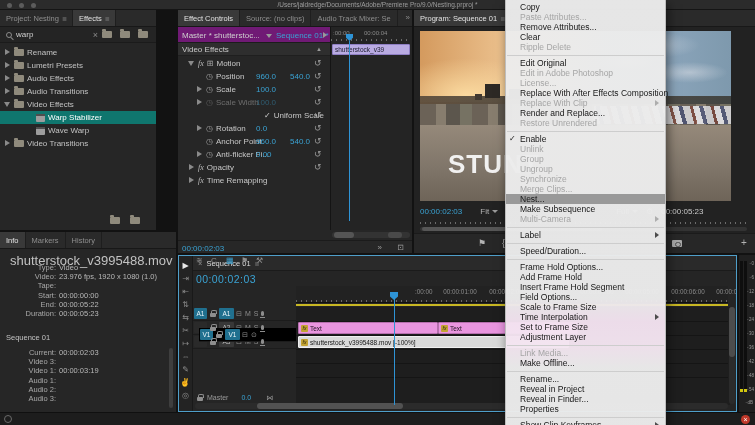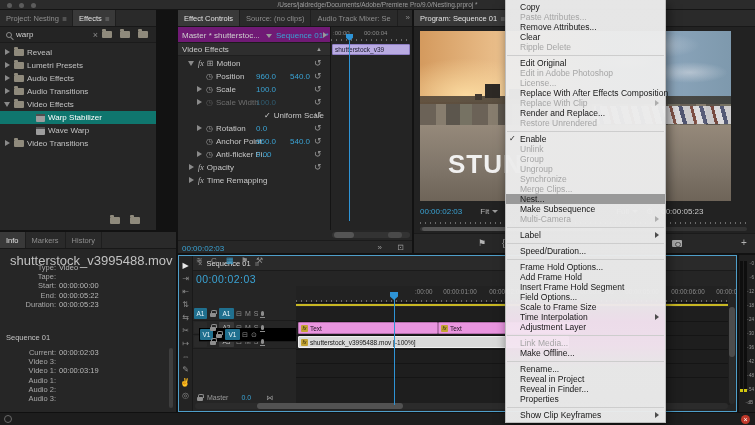--- a/index.html
+++ b/index.html
@@ -172,21 +172,21 @@
     <span class="binico"></span>
     <span class="binico"></span>
     <span class="binico"></span>
   </div>
   <div class="tree">
 
       <div class="titem closed ind0">
         <span class="twirl"></span>
         <span class="folder"></span>
 
-        <span class="tlabel">Reveal</span>
+        <span class="tlabel">Rename</span>
       </div>
 
       <div class="titem closed ind0">
         <span class="twirl"></span>
         <span class="folder"></span>
 
         <span class="tlabel">Lumetri Presets</span>
       </div>
 
       <div class="titem closed ind0">
@@ -248,20 +248,24 @@
       <div class="tab">
         <span>History</span>
       </div>
     </div>
   <div style="position:absolute;left:10px;top:21px;font-size:13px;color:#c2c2c2">shutterstock_v3995488.mov</div>
   <div style="position:absolute;left:0;top:31px;right:4px">
 
   <div class="iline">
         <span class="ilabel">Type:</span>
         <span class="ival">Video</span>
+      </div>
+      <div class="iline">
+        <span class="ilabel">Video:</span>
+        <span class="ival">23.976 fps, 1920 x 1080 (1.0)</span>
       </div>
       <div class="iline">
         <span class="ilabel"></span>
         <span class="ival"></span>
       </div>
       <div class="iline">
         <span class="ilabel">Tape:</span>
         <span class="ival"></span>
       </div>
       <div class="iline">
@@ -877,20 +881,25 @@
       <span class="mlabel">Scale to Frame Size</span>
       
     </div>
 
     <div class="mitem submenu">
       
       <span class="mlabel">Time Interpolation</span>
       <span class="marrow"></span>
     </div>
 
+    <div class="mitem">
+      
+      <span class="mlabel">Set to Frame Size</span>
+      
+    </div>
 
     <div class="mitem">
       
       <span class="mlabel">Adjustment Layer</span>
       
     </div>
 
     <div class="mitem sep">
       
       <span class="mlabel"></span>

